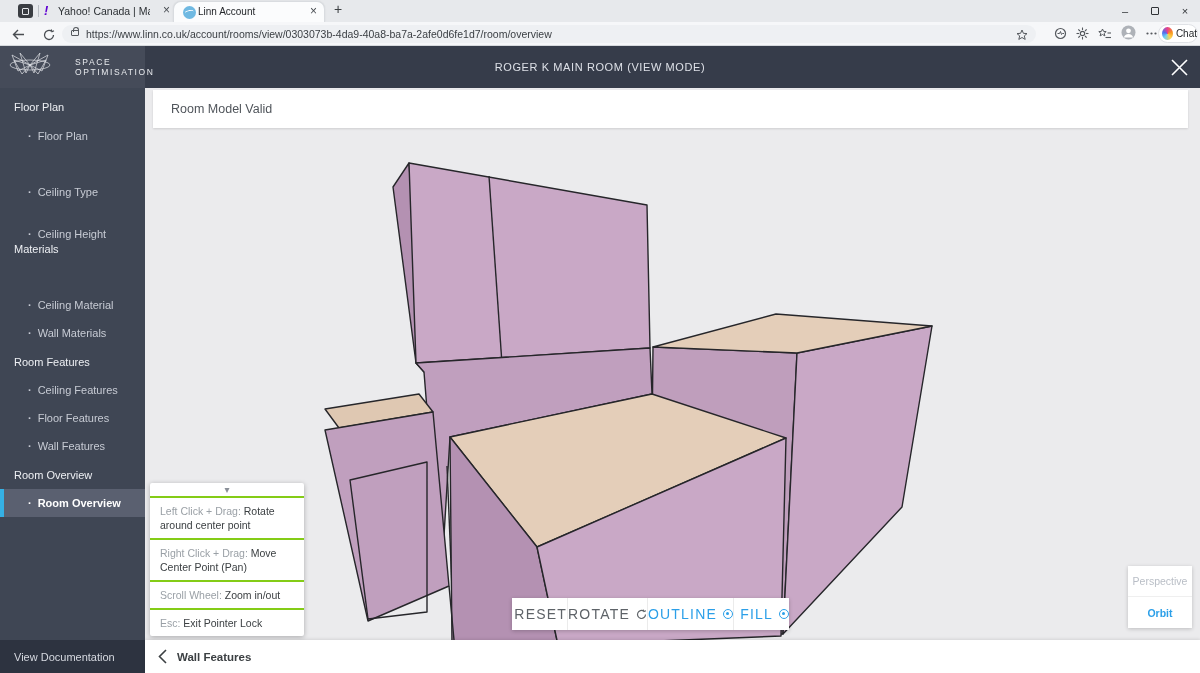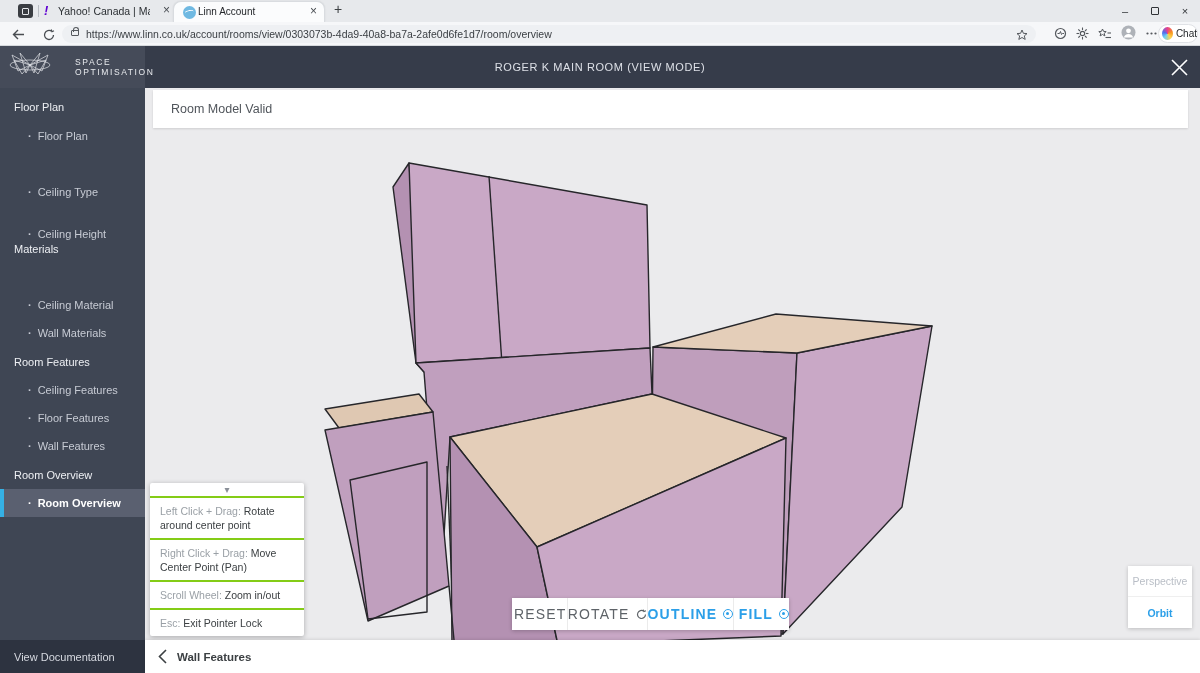--- a/index.html
+++ b/index.html
@@ -65,21 +65,21 @@
   .help-panel { position:absolute; left:5px; top:395px; width:154px; background:#fff; border-radius:2px; box-shadow:0 1px 5px rgba(0,0,0,.28); font-size:10.5px; line-height:14px; }
   .help-caret { height:13px; display:flex; align-items:center; justify-content:center; color:#8a8f98; font-size:10px; }
   .help-row { border-top:2px solid #84cc16; padding:6px 10px; }
   .help-label { color:#9aa0a6; }
   .help-value { color:#3c4043; }
 
   
   .view-toolbar { position:absolute; left:367px; top:510px; width:277px; height:32px; background:#fff; box-shadow:0 1px 4px rgba(0,0,0,.22); display:flex; }
   .vt-btn { flex:1; display:flex; align-items:center; justify-content:flex-end; gap:6px; font-size:14px; letter-spacing:1.2px; color:#5e6368; border-left:1px solid #ebebeb; }
   .vt-btn:first-child { border-left:none; }
-  .vt-btn.blue { color:#2b9fe8; font-weight:bold; }
+  .vt-btn.blue { color:#2b9fe8; font-weight:normal; }
   .radio-ico { width:10px; height:10px; border:1.5px solid #2b9fe8; border-radius:50%; position:relative; }
   .radio-ico::after { content:""; position:absolute; left:2px; top:2px; width:3px; height:3px; background:#2b9fe8; border-radius:50%; }
 
   
   .view-mode { position:absolute; left:983px; top:478px; width:64px; background:#fff; box-shadow:0 1px 4px rgba(0,0,0,.2); }
   .vm-btn { height:31px; display:flex; align-items:center; justify-content:center; font-size:10.5px; }
   .vm-btn.disabled { color:#b9bec6; border-bottom:1px solid #efefef; }
   .vm-btn.active { color:#2b9fe8; font-weight:bold; }
 
   

